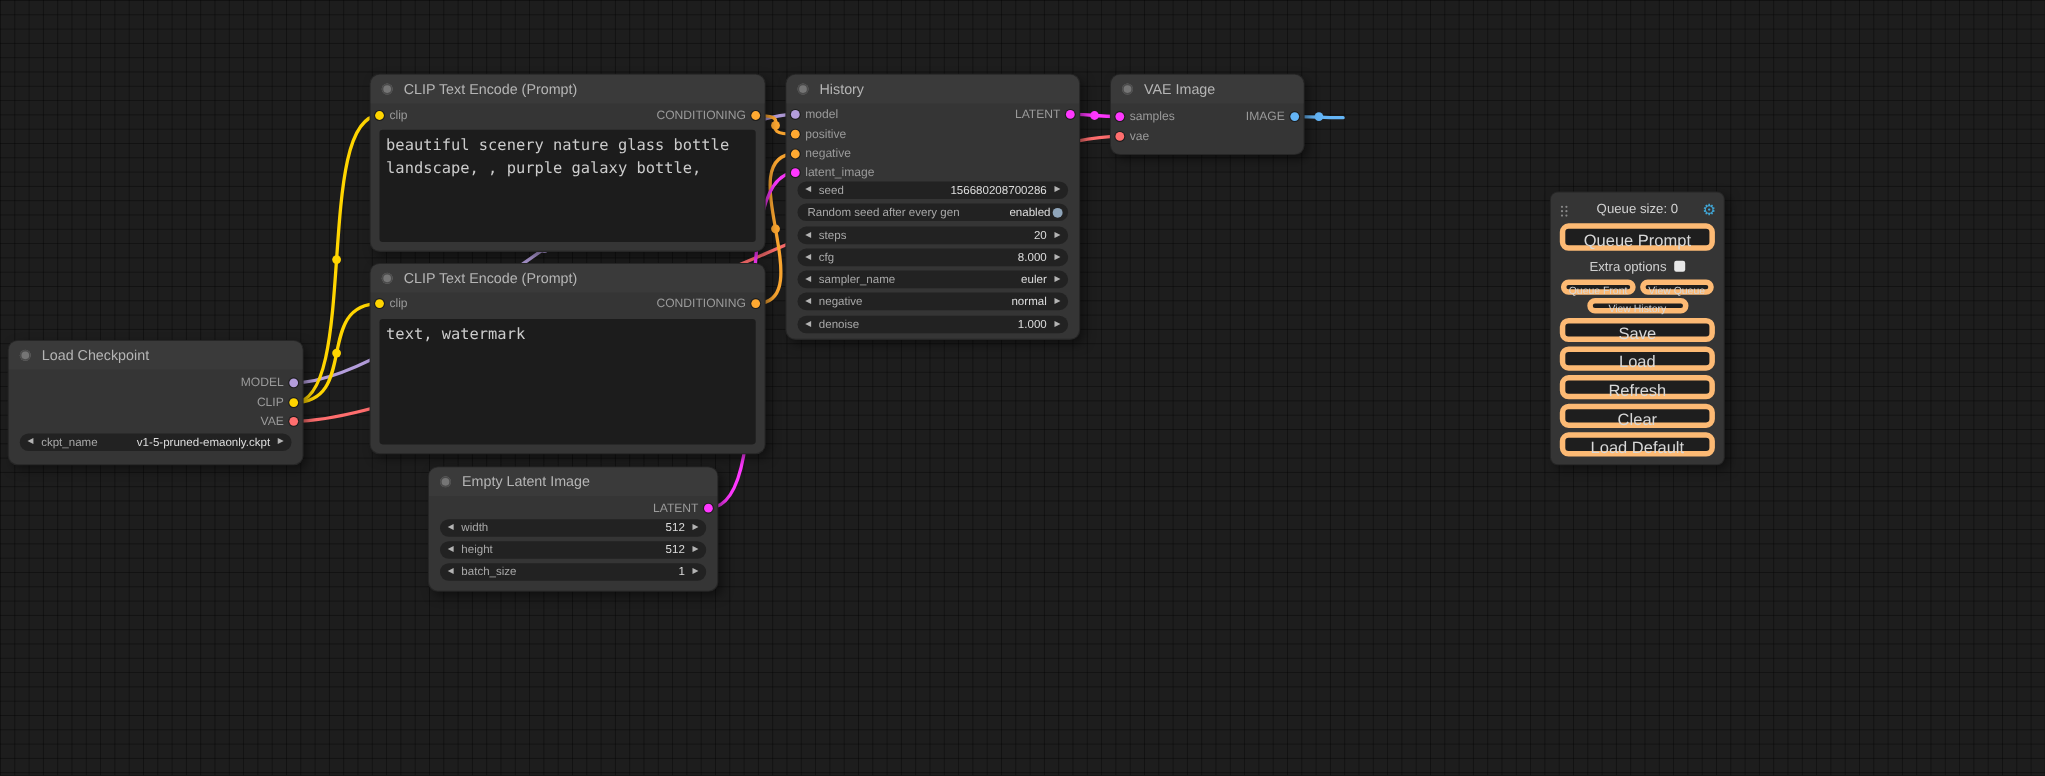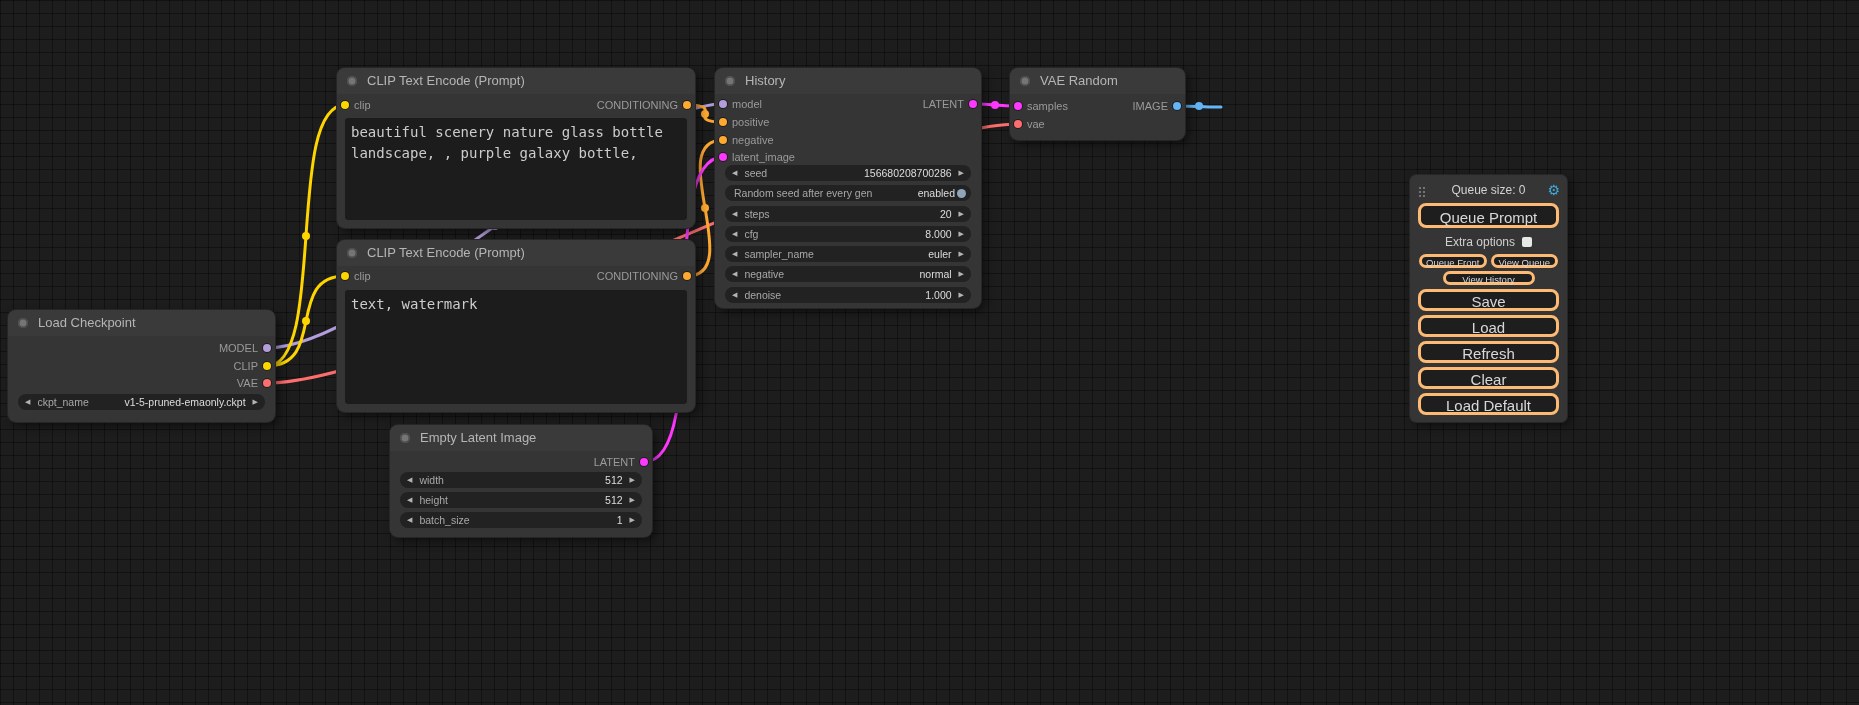--- a/index.html
+++ b/index.html
@@ -41,21 +41,21 @@
         font-family:"DejaVu Sans Mono",monospace;font-size:14px;line-height:1.5;color:#cccccc;
         white-space:pre-wrap;overflow:hidden;box-sizing:border-box;cursor:text;}
 
   .menu{position:absolute;left:1410px;top:175px;width:157px;height:247px;z-index:3;
         background:#353535;border-radius:6px;box-sizing:border-box;padding-top:4px;
         box-shadow:0 0 0 1px #262626, 4px 4px 10px rgba(0,0,0,.5);color:#ccc;}
   .menu-header{position:relative;height:22px;line-height:22px;text-align:center;color:#d2d2d2;font-size:12px;}
   .drag-handle{position:absolute;left:9px;top:8px;width:2px;height:2px;background:#8a8a8a;border-radius:50%;
         box-shadow:4px 0 #8a8a8a,0 4px #8a8a8a,4px 4px #8a8a8a,0 8px #8a8a8a,4px 8px #8a8a8a;cursor:move;}
   .gear{position:absolute;right:7px;top:0;font-size:14px;line-height:22px;cursor:pointer;}
-  .btn{display:block;background:#1e1e1e;border:3px solid #fdba74;border-radius:8px;color:#d8d8d8;
+  .btn{display:block;background:#1e1e1e;border:5px solid #fdba74;border-radius:8px;color:#d8d8d8;
         text-align:center;cursor:pointer;box-sizing:border-box;white-space:nowrap;}
   .btn-queue{margin:2px 8px 5px;height:25px;line-height:23px;font-size:15px;}
   .extra-row{display:flex;justify-content:center;align-items:center;gap:7px;height:18px;font-size:12px;color:#d0d0d0;}
   .checkbox{width:10px;height:10px;background:#e8e8e8;border-radius:2px;cursor:pointer;}
   .small-row{display:flex;gap:4px;margin:3px 9px 0;}
   .btn-small{flex:1;font-size:9.5px;height:14px;line-height:12px;border-radius:8px;}
   .btn-history{margin:3px auto 2px;width:92px;font-size:9.5px;height:14px;line-height:12px;border-radius:8px;}
   .btn-big{margin:4px 8px;height:22px;line-height:20px;font-size:15px;}
 </style>
 </head>
@@ -229,21 +229,21 @@
       <span class="warr">◀</span>
       <span class="wlabel">denoise</span>
       <span class="wvalue">1.000</span>
       <span class="warr">▶</span>
     </div>
   </div>
 
   <div class="node" style="left:1010px;top:68px;width:175px;height:72px;">
     <div class="node-title">
       <span class="title-dot"></span>
-      <span>VAE Random</span>
+      <span>VAE Image</span>
     </div>
     <div class="row" style="top:29px">
       <span class="slot-dot in" style="background-color: rgb(255, 56, 255);"></span>
       <span class="in-label">samples</span>
       <span class="out-label">IMAGE</span>
       <span class="slot-dot out" style="background-color: rgb(100, 181, 246);"></span>
     </div>
     <div class="row" style="top:47px">
       <span class="slot-dot in" style="background-color: rgb(255, 110, 110);"></span>
       <span class="in-label">vae</span>

